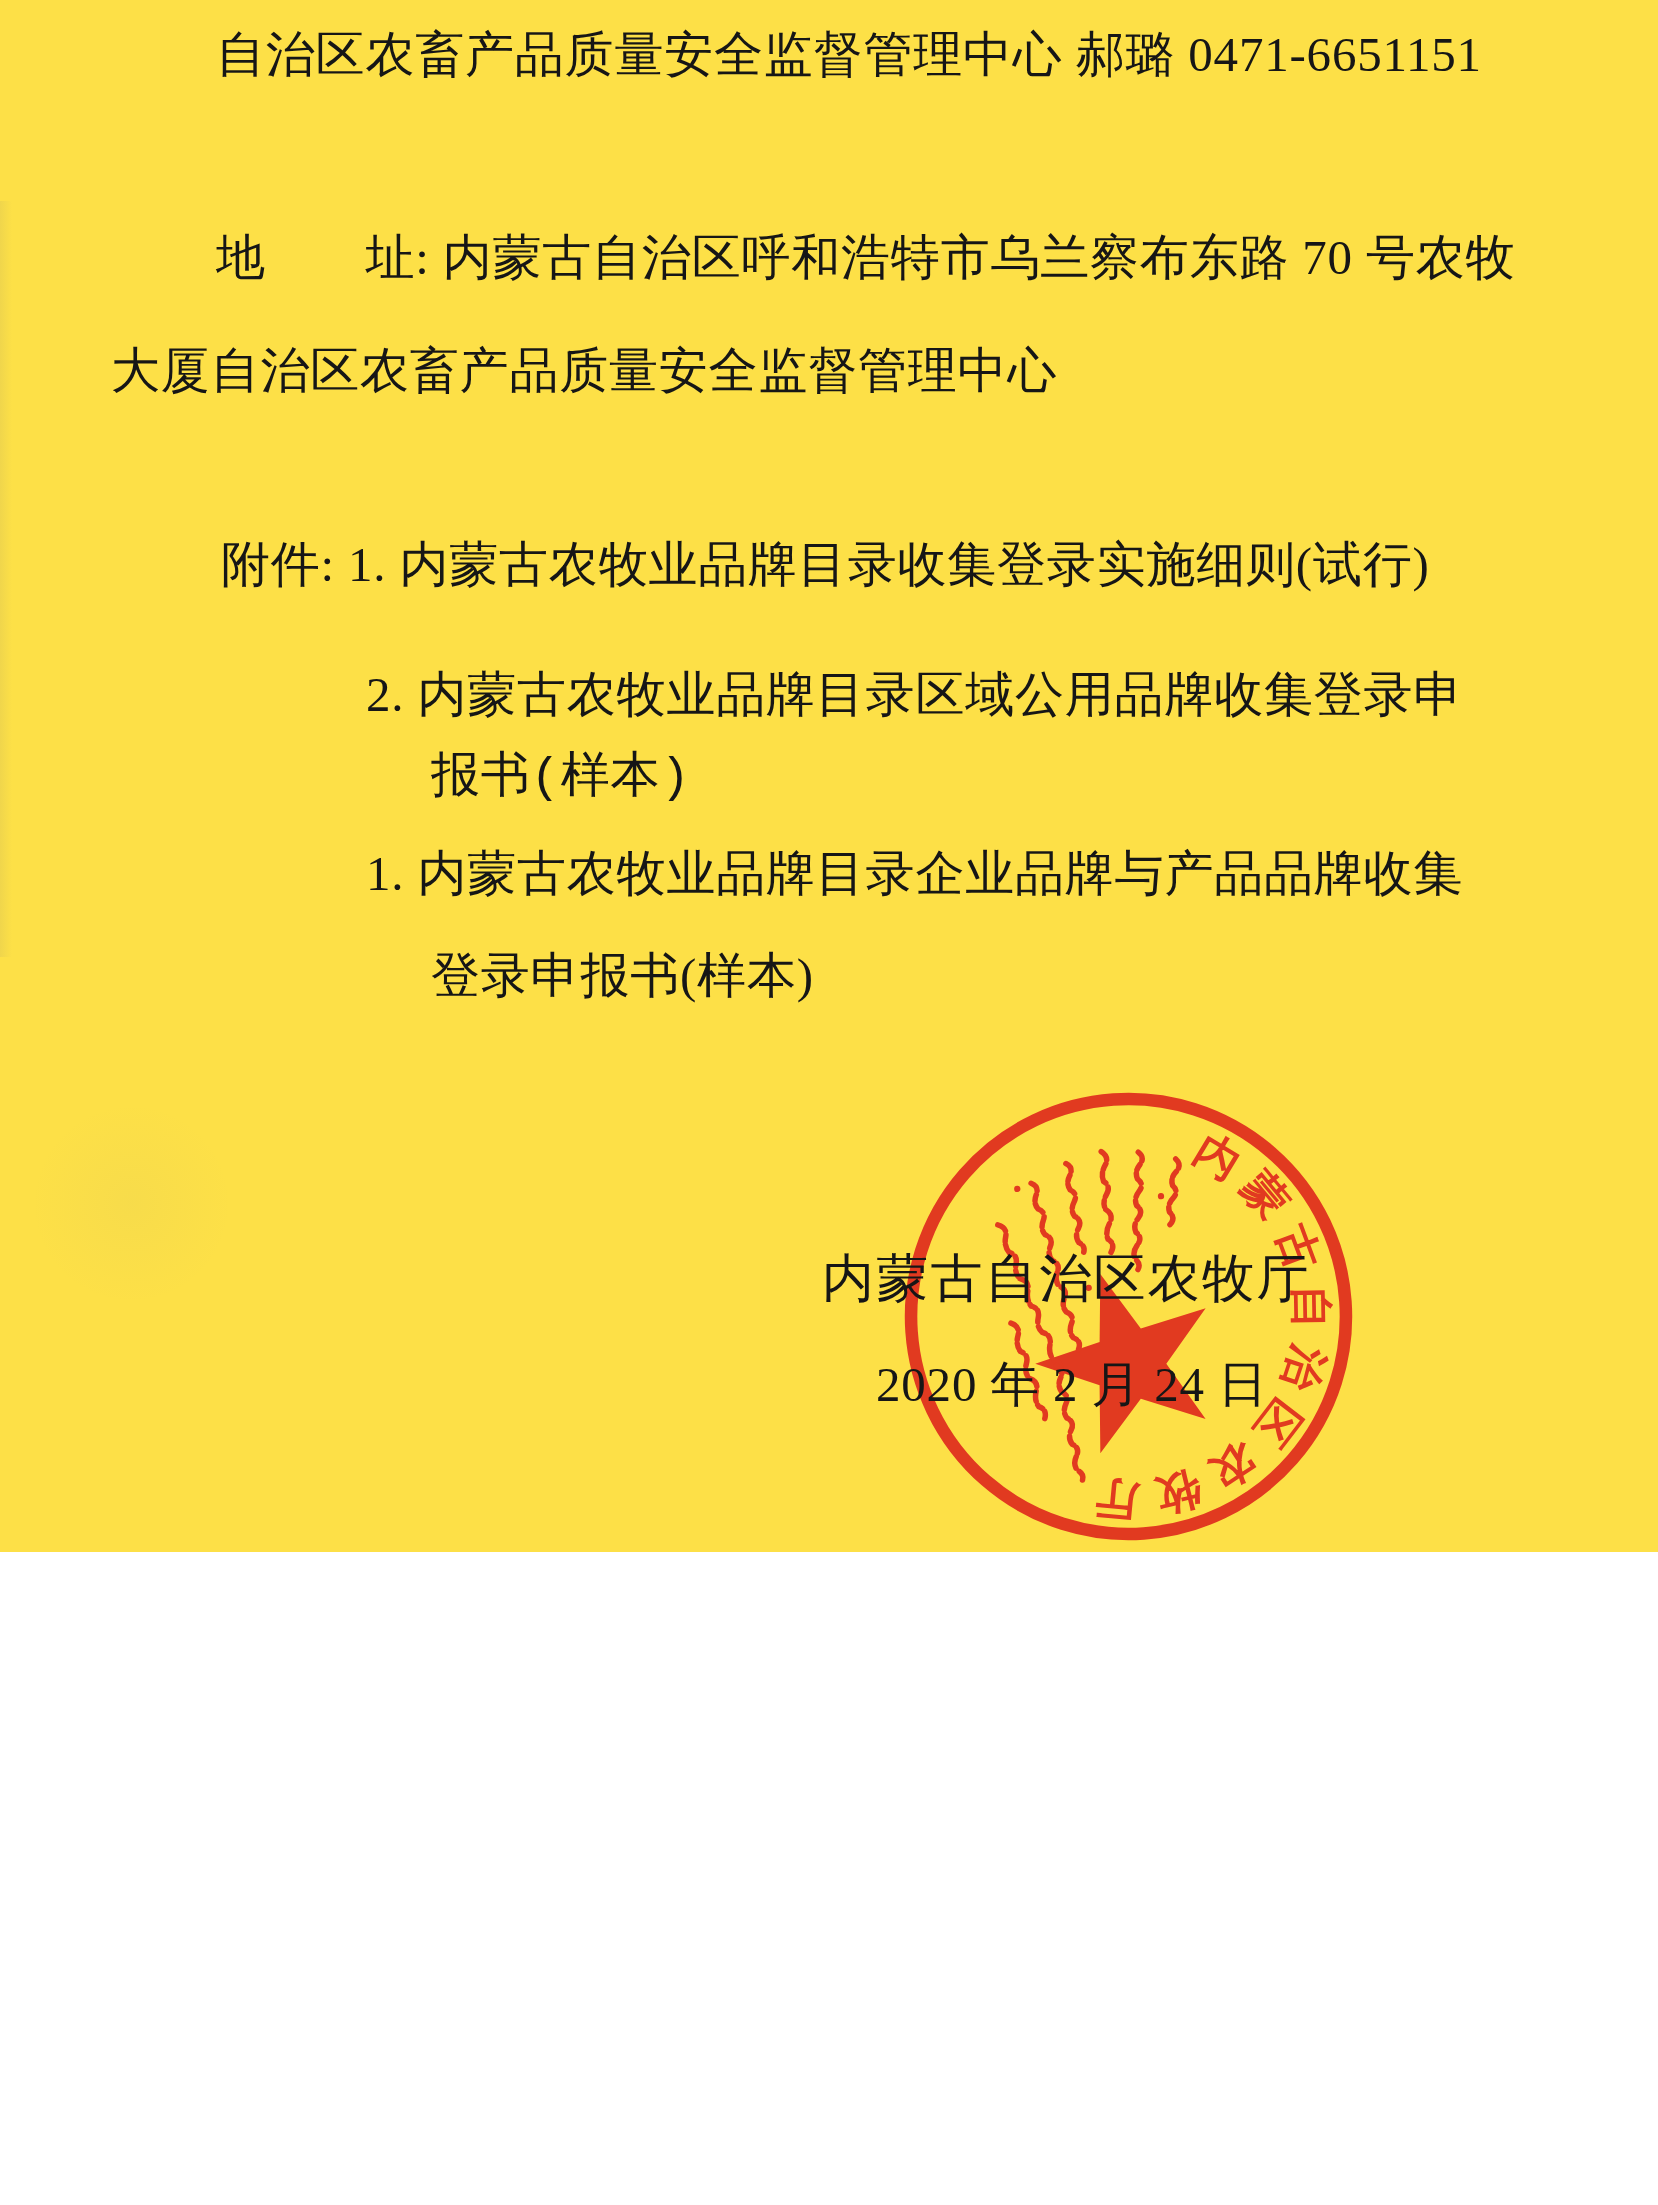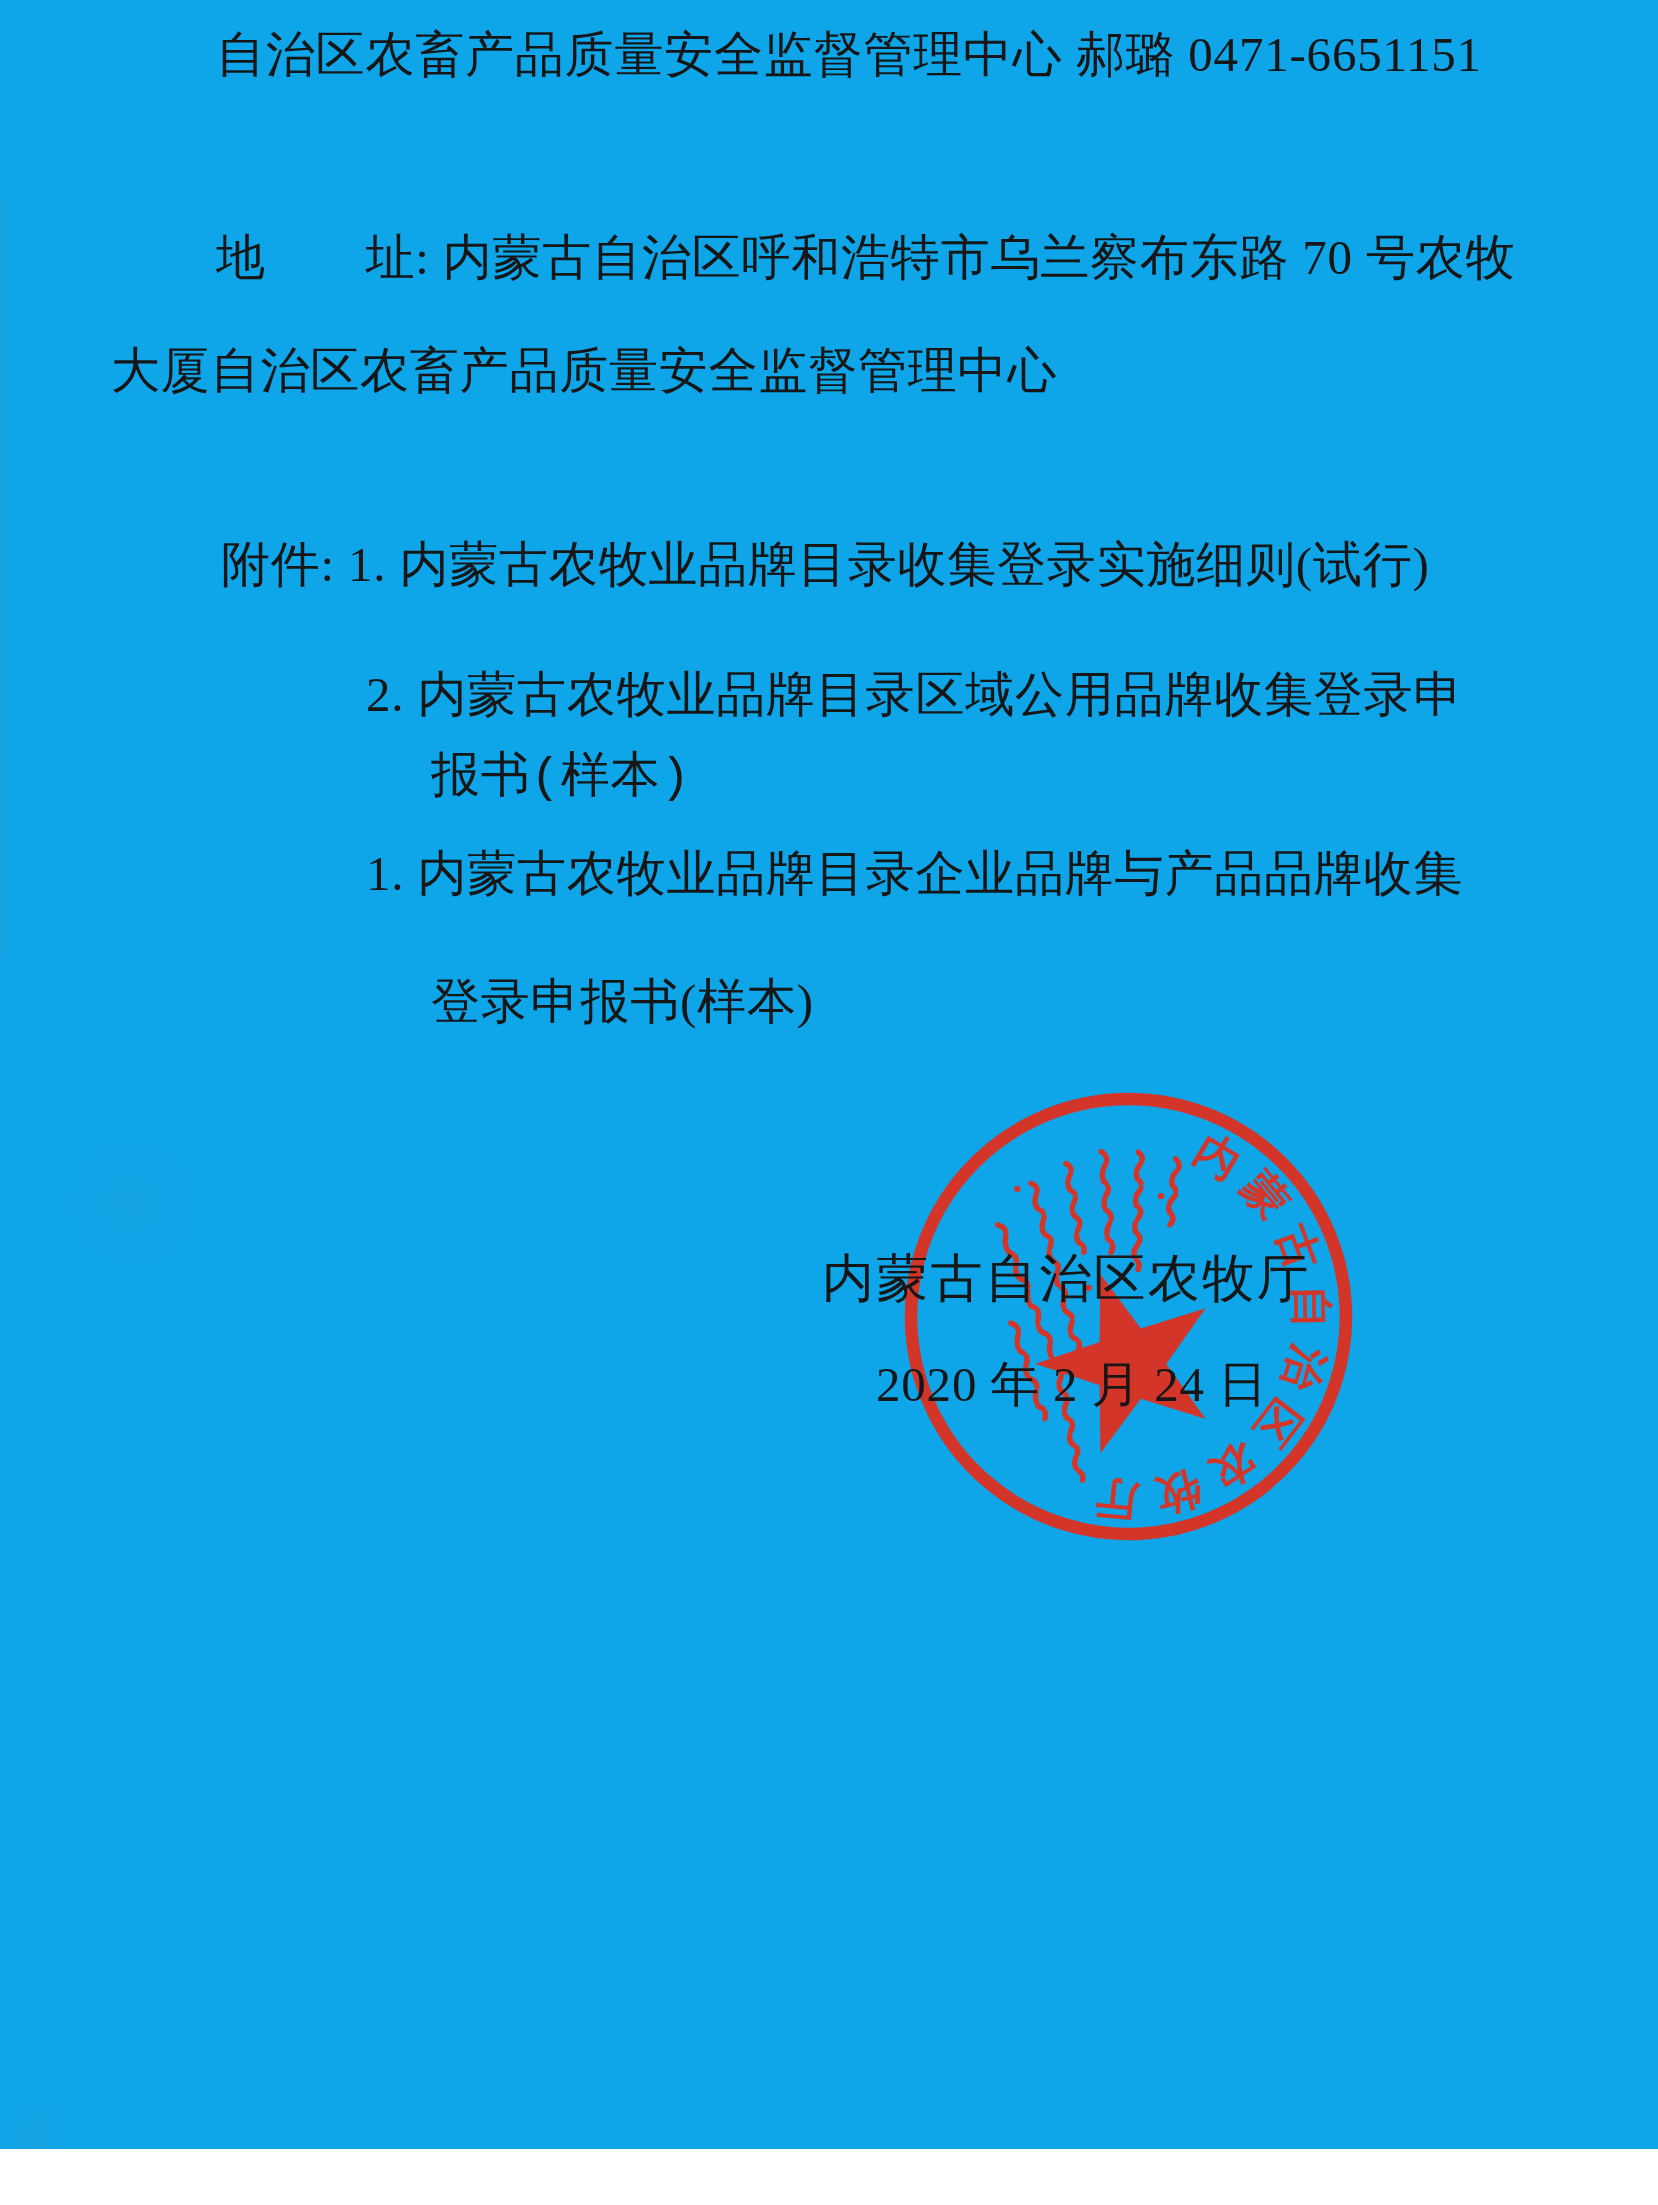--- a/index.html
+++ b/index.html
@@ -1,20 +1,20 @@
 <!DOCTYPE html>
 <html style="font-size:12.3px"><head>
 <meta charset="utf-8">
 <style>
   html,body{margin:0;padding:0;background:#ffffff;}
   #page{
     position:relative;
     width:1659px;
-    height:2149px;
-    background:#0ea5e9;
+    height:1552px;
+    background:#fde047;
     overflow:hidden;
     font-family:"Liberation Serif","DejaVu Serif",serif;
     color:#161616;
   }
   .line{
     position:absolute;
     white-space:nowrap;
     font-size:49px;
     letter-spacing:0.8px;
     color:#161616;
@@ -58,21 +58,21 @@
   <div class="smudge" id="smudge-mid"></div>
 
   <div class="line" style="left:216px;top:21.6px;">自治区农畜产品质量安全监督管理中心 郝璐 0471-6651151</div>
   <div class="line" style="left:216px;top:225px;">地　　址: 内蒙古自治区呼和浩特市乌兰察布东路 70 号农牧</div>
   <div class="line" style="left:111px;top:330px;margin-top:8px;">大厦自治区农畜产品质量安全监督管理中心</div>
 
   <div class="line" style="left:221px;top:532px;">附件: 1. 内蒙古农牧业品牌目录收集登录实施细则(试行)</div>
   <div class="line" style="left:366px;top:639px;margin-top:23px;">2. 内蒙古农牧业品牌目录区域公用品牌收集登录申</div>
   <div class="line" style="left:431px;top:742px;font-family:Liberation Mono, monospace;">报书(样本)</div>
   <div class="line" style="left:366px;top:841px;">1. 内蒙古农牧业品牌目录企业品牌与产品品牌收集</div>
-  <div class="line" style="left:431px;top:969px;text-align:right;">登录申报书(样本)</div>
+  <div class="line" style="left:431px;top:943px;text-align:right;">登录申报书(样本)</div>
 
   <div id="seal">
     <svg viewBox="0 0 600 600" xmlns="http://www.w3.org/2000/svg">
       <g transform="rotate(-4 300 300)">
         <circle cx="300" cy="300" r="277" fill="none" stroke-width="16" stroke="#e0301e"></circle>
         <defs>
           <path id="ringPath" d="M 300 86 A 214 214 0 1 1 299.9 86" fill="none"></path>
         </defs>
         <text font-size="56" font-weight="bold" letter-spacing="16" font-family="Liberation Serif, DejaVu Serif, serif" fill="#e0301e">
           <textPath href="#ringPath" startOffset="95">内蒙古自治区农牧厅</textPath>

